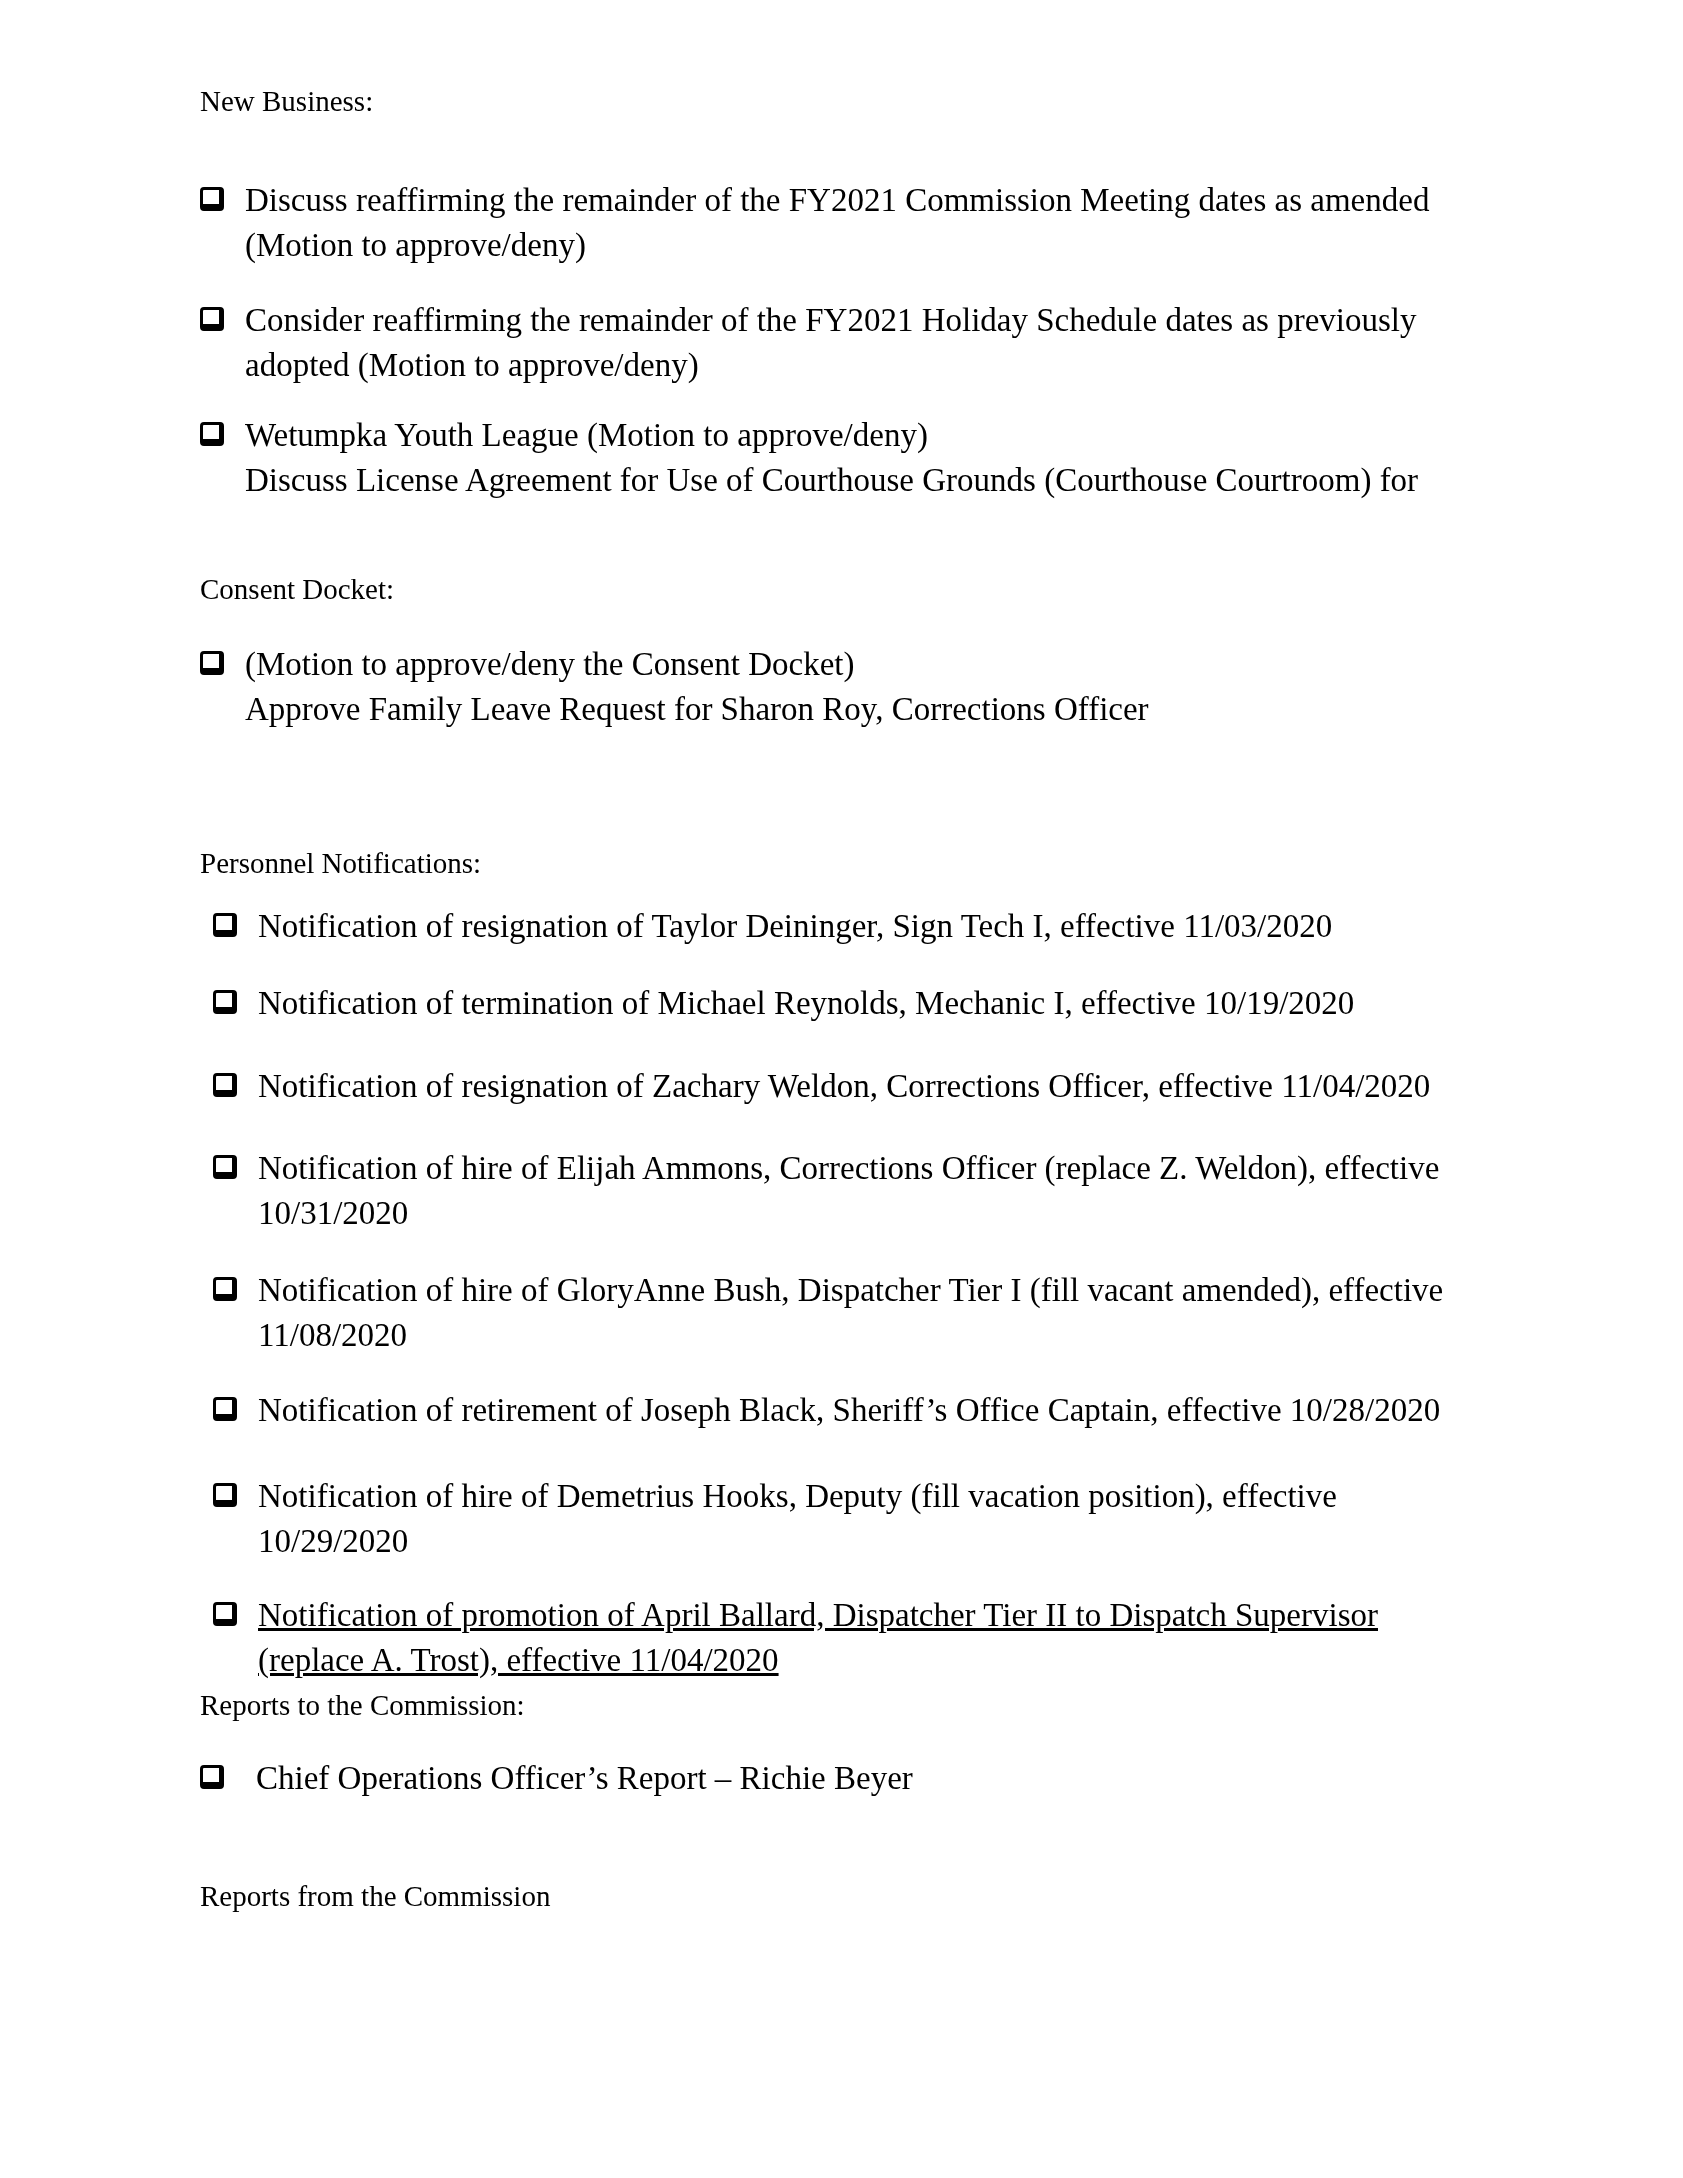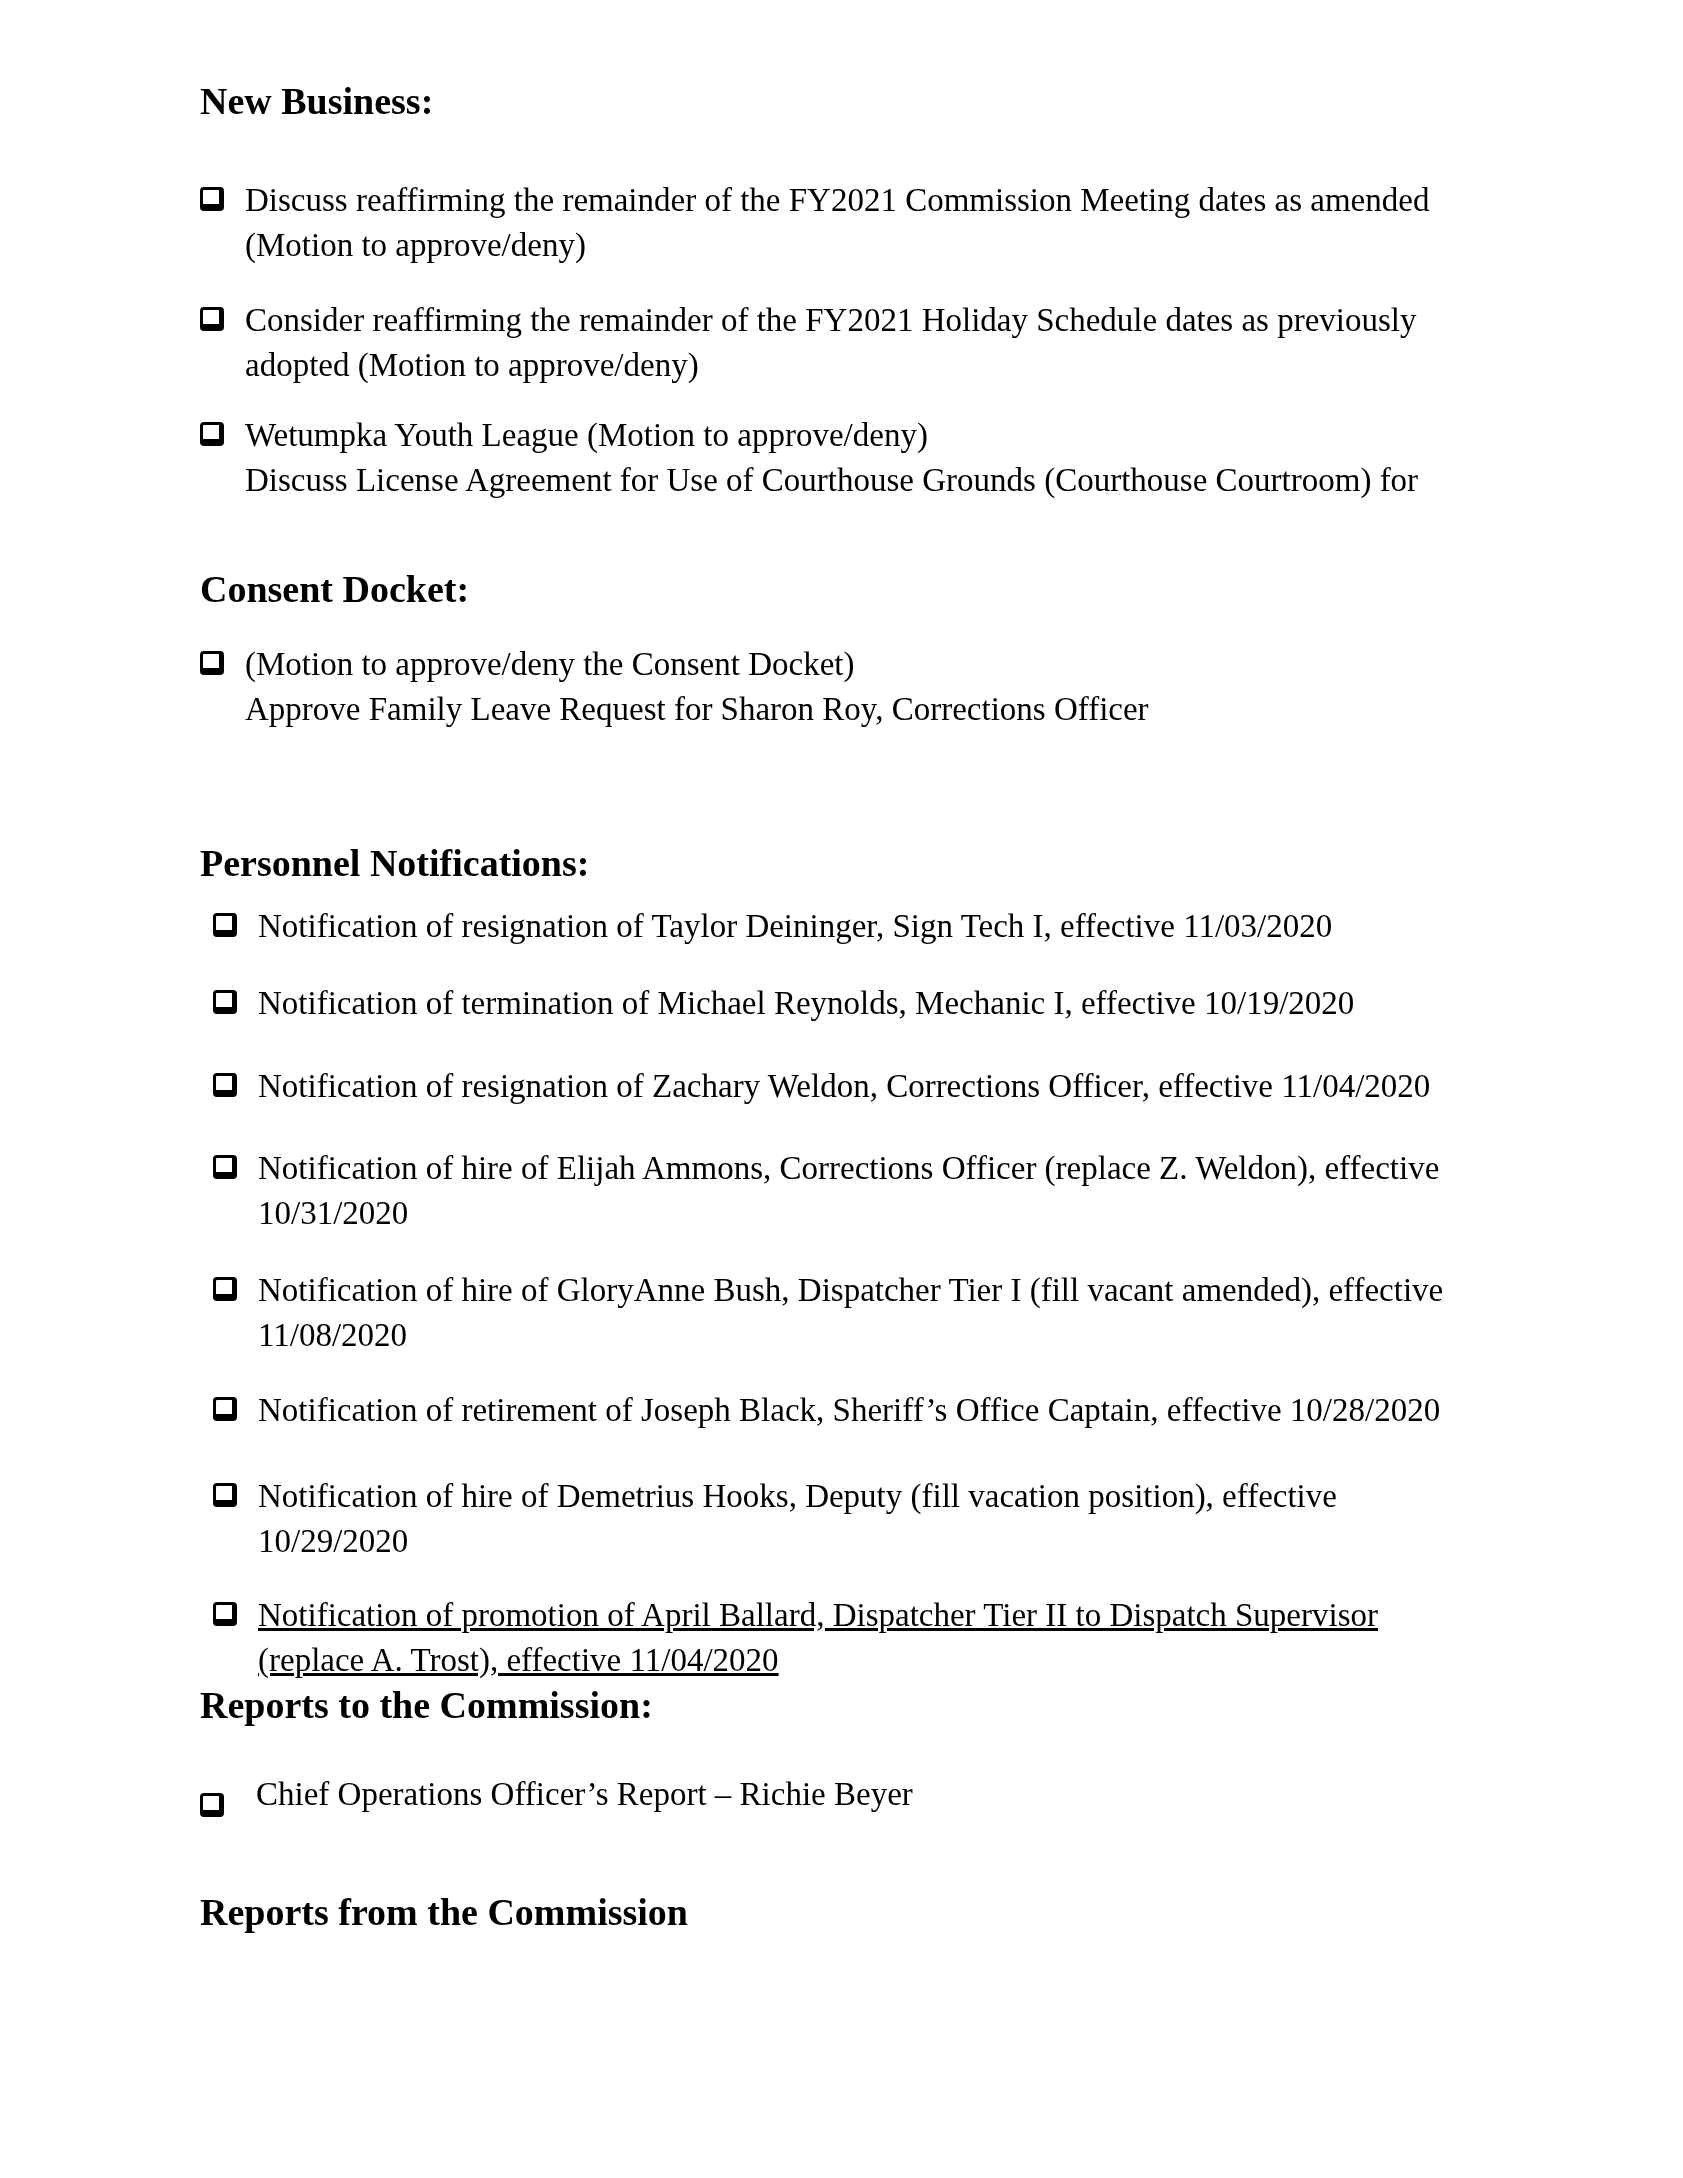--- a/index.html
+++ b/index.html
@@ -12,22 +12,22 @@
     font-size: 33px;
     overflow: hidden;
   }
   .doc {
     box-sizing: border-box;
     width: 1683px;
     height: 2178px;
     padding: 79px 59px 0 200px;
   }
   .section-heading {
-    font-weight: 700;
-    font-size: 38px;
+    font-weight: 400;
+    font-size: 29px;
     line-height: 45px;
     white-space: nowrap;
   }
   .check-item {
     display: flex;
     align-items: flex-start;
   }
   .checkbox {
     flex: 0 0 auto;
     width: 16px;
@@ -54,21 +54,21 @@
   .mt-25  { margin-top: 25px; }
   .mt-65  { margin-top: 64px; }
   .mt-110 { margin-top: 109px; }
   .mt-18  { margin-top: 18px; }
   .mt-32  { margin-top: 32px; }
   .mt-38  { margin-top: 38px; }
   .mt-37  { margin-top: 37px; }
   .mt-41  { margin-top: 41px; }
   .mt-29  { margin-top: 29px; text-decoration: underline; }
   .mt-68  { }
-  .mt-28  { margin-top: 44px; align-items: flex-end; }
+  .mt-28  { margin-top: 28px; }
   .mt-74  { margin-top: 73px; }
 </style>
 </head>
 <body>
 
 <div class="doc">
 
   <div class="section-heading">New Business:</div>
 
   <div class="check-item mt-55">

